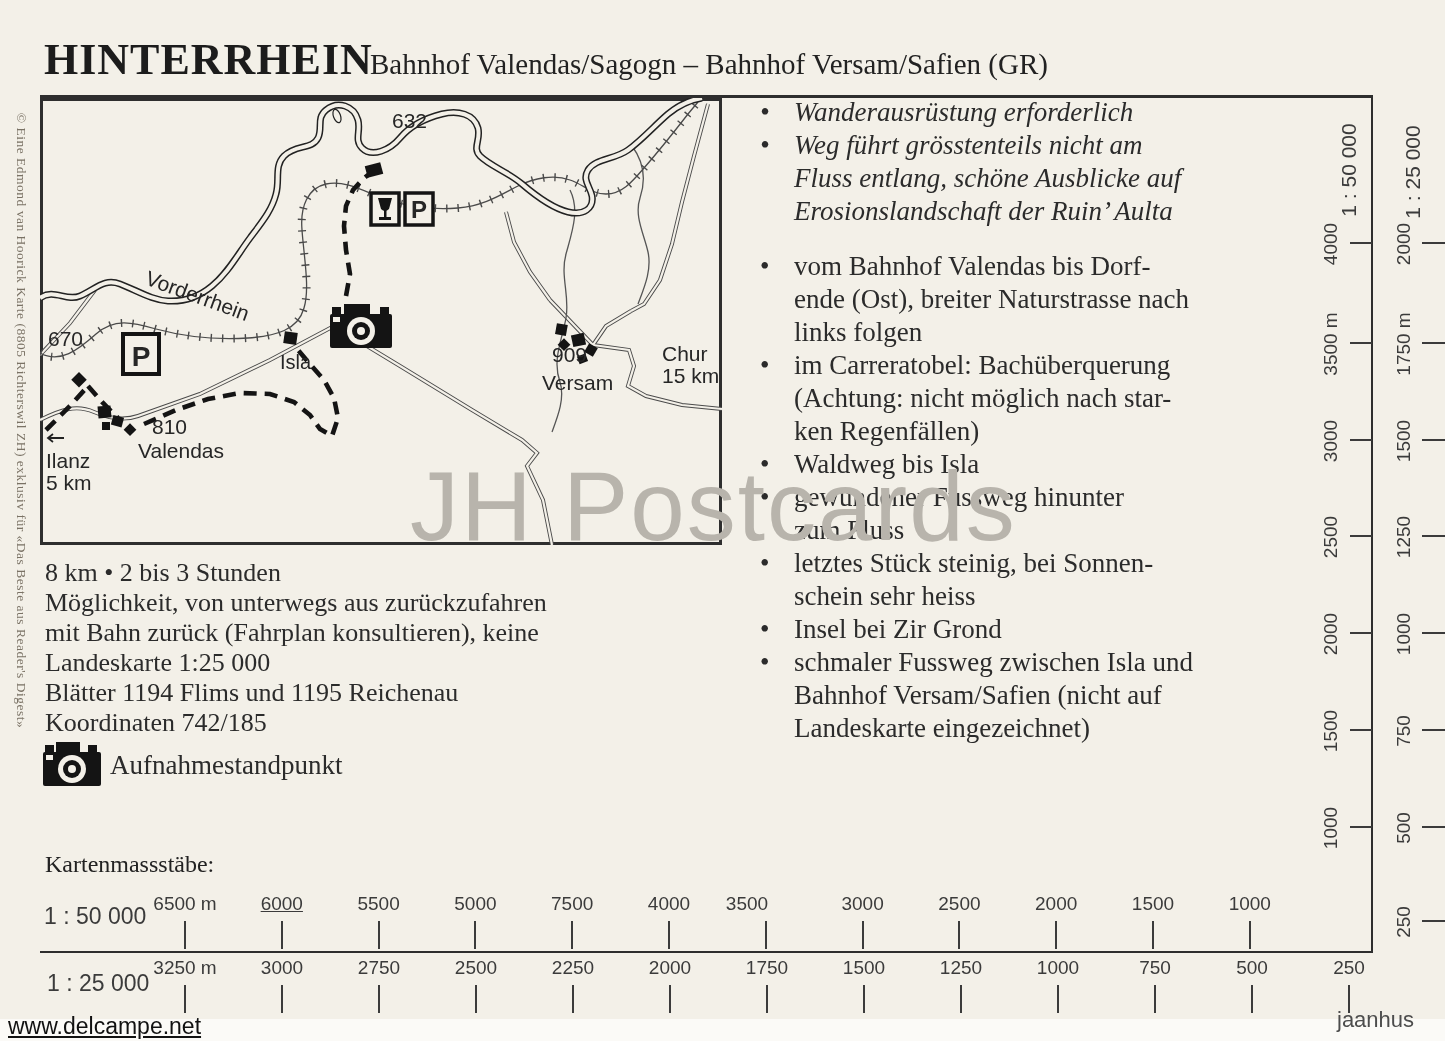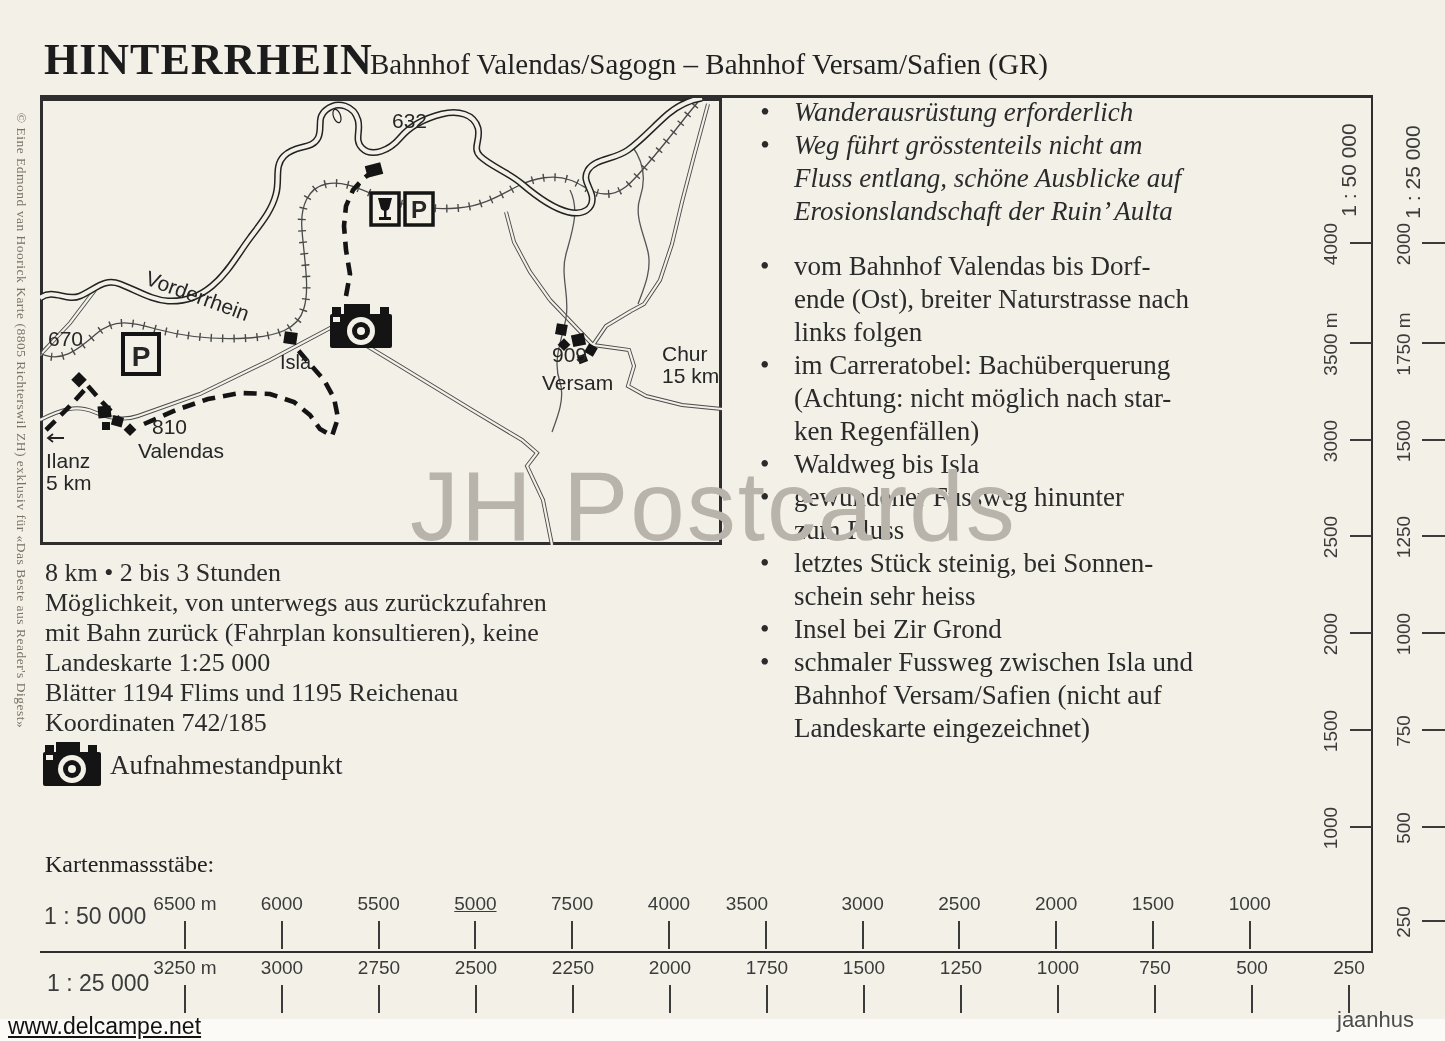--- a/index.html
+++ b/index.html
@@ -222,25 +222,25 @@
 
   <div class="abs ratio sans" style="left:44px;top:903px;">1 : 50 000</div>
   <div class="abs ratio sans" style="left:47px;top:970px;">1 : 25 000</div>
   <div class="vratio" style="left:1284px;top:158px;width:130px;">1 : 50 000</div>
   <div class="vratio" style="left:1348px;top:160px;width:130px;">1 : 25 000</div>
 
   <div>
       <div class="tick" style="left: 184px; top: 921px; width: 2px; height: 28px;"></div>
       <div class="ticklabel" style="left: 140px; top: 893px; width: 90px;">6500 m</div>
       <div class="tick" style="left: 280.8px; top: 921px; width: 2px; height: 28px;"></div>
-      <div class="ticklabel" style="left: 236.8px; top: 893px; width: 90px;">6000</div>
+      <div class="ticklabel" style="left: 236.8px; top: 893px; width: 90px; text-decoration: underline;">6000</div>
       <div class="tick" style="left: 377.6px; top: 921px; width: 2px; height: 28px;"></div>
       <div class="ticklabel" style="left: 333.6px; top: 893px; width: 90px;">5500</div>
       <div class="tick" style="left: 474.4px; top: 921px; width: 2px; height: 28px;"></div>
-      <div class="ticklabel" style="left: 430.4px; top: 893px; width: 90px; text-decoration: underline;">5000</div>
+      <div class="ticklabel" style="left: 430.4px; top: 893px; width: 90px;">5000</div>
       <div class="tick" style="left: 571.2px; top: 921px; width: 2px; height: 28px;"></div>
       <div class="ticklabel" style="left: 527.2px; top: 893px; width: 90px;">7500</div>
       <div class="tick" style="left: 668px; top: 921px; width: 2px; height: 28px;"></div>
       <div class="ticklabel" style="left: 624px; top: 893px; width: 90px;">4000</div>
       <div class="tick" style="left: 764.8px; top: 921px; width: 2px; height: 28px;"></div>
       <div class="ticklabel" style="left: 702px; top: 893px; width: 90px;">3500</div>
       <div class="tick" style="left: 861.6px; top: 921px; width: 2px; height: 28px;"></div>
       <div class="ticklabel" style="left: 817.6px; top: 893px; width: 90px;">3000</div>
       <div class="tick" style="left: 958.4px; top: 921px; width: 2px; height: 28px;"></div>
       <div class="ticklabel" style="left: 914.4px; top: 893px; width: 90px;">2500</div>

